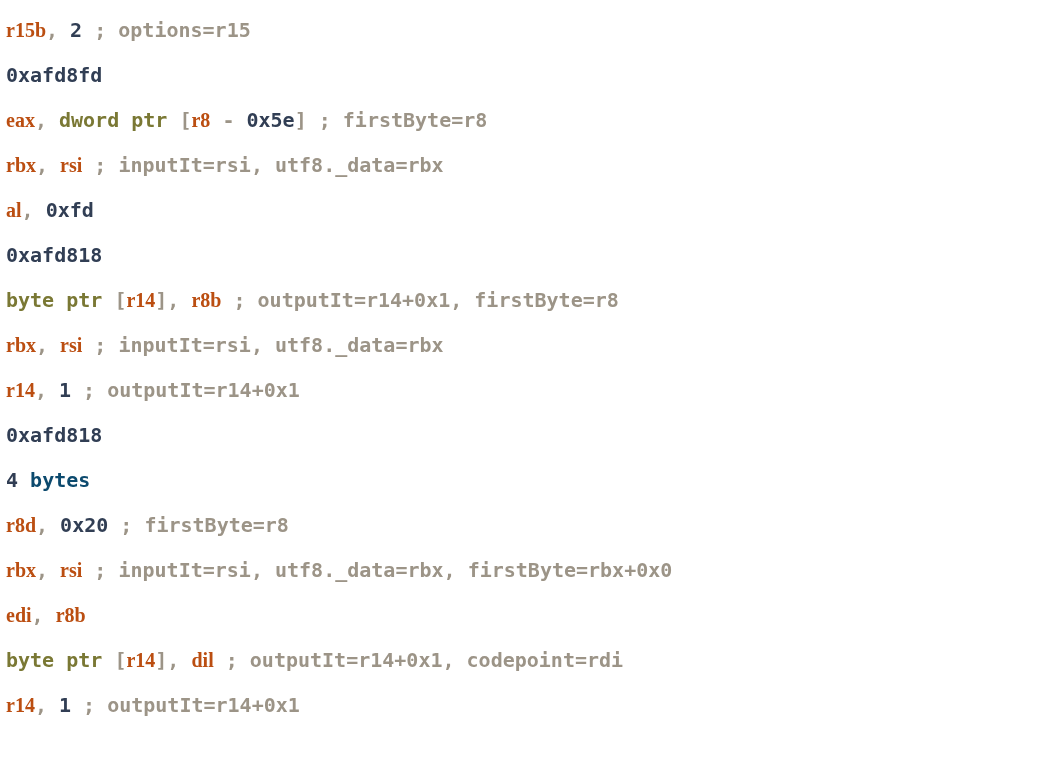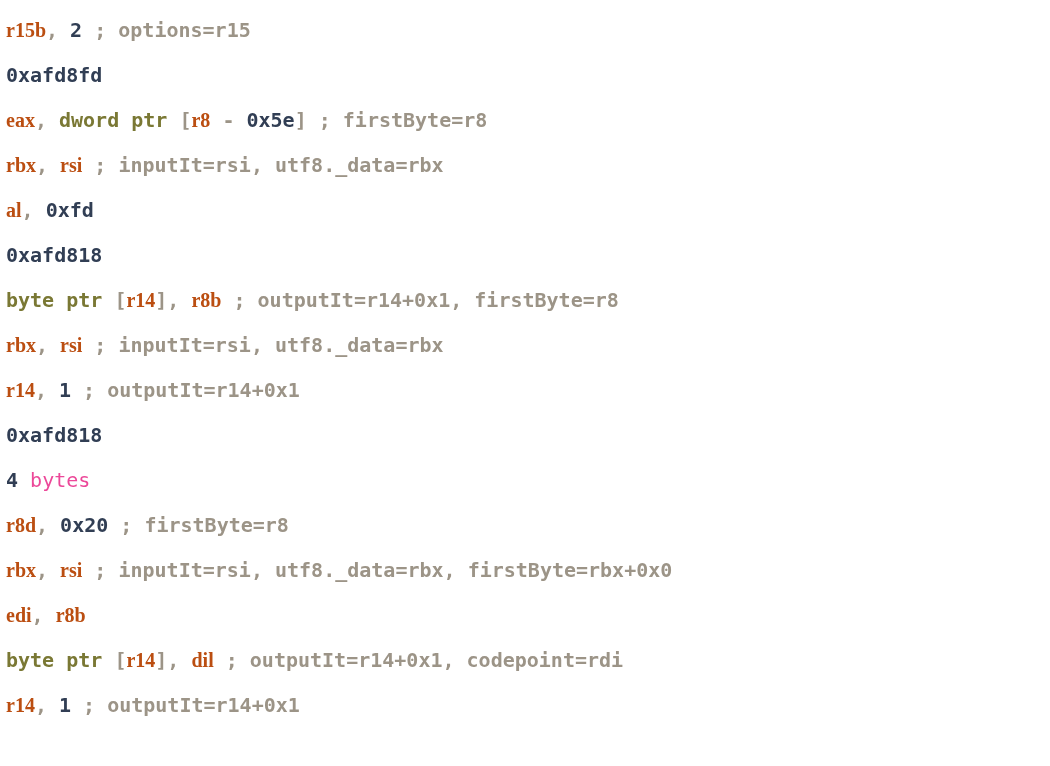--- a/index.html
+++ b/index.html
@@ -16,20 +16,20 @@
     padding: 8px 6px 8px 6px;
     line-height: 45px;
     white-space: pre;
   }
   .line {
     display: block;
   }
   .reg  { color: #bb4e11; font-weight: 600; font-family: Liberation Serif, serif; }   
   .num  { color: #313e54; font-weight: 600; }   
   .kw   { color: #7a7834; font-weight: 600; }   
-  .by   { color: #ec4899; font-weight: 400; }   
+  .by   { color: #0c4a6e; font-weight: 700; }   
   .p    { color: #9c9487; font-weight: 600; }   
   .cm   { color: #9c9487; font-weight: 600; }   
 </style>
 </head>
 <body>
 
 <div class="codeblock" id="code-root"><span class="line"><span class="reg">r15b</span><span class="p">, </span><span class="num">2</span><span class="p"> </span><span class="cm">; options=r15</span></span><span class="line"><span class="num">0xafd8fd</span></span><span class="line"><span class="reg">eax</span><span class="p">, </span><span class="kw">dword</span><span class="p"> </span><span class="kw">ptr</span><span class="p"> [</span><span class="reg">r8</span><span class="p"> - </span><span class="num">0x5e</span><span class="p">] </span><span class="cm">; firstByte=r8</span></span><span class="line"><span class="reg">rbx</span><span class="p">, </span><span class="reg">rsi</span><span class="p"> </span><span class="cm">; inputIt=rsi, utf8._data=rbx</span></span><span class="line"><span class="reg">al</span><span class="p">, </span><span class="num">0xfd</span></span><span class="line"><span class="num">0xafd818</span></span><span class="line"><span class="kw">byte</span><span class="p"> </span><span class="kw">ptr</span><span class="p"> [</span><span class="reg">r14</span><span class="p">], </span><span class="reg">r8b</span><span class="p"> </span><span class="cm">; outputIt=r14+0x1, firstByte=r8</span></span><span class="line"><span class="reg">rbx</span><span class="p">, </span><span class="reg">rsi</span><span class="p"> </span><span class="cm">; inputIt=rsi, utf8._data=rbx</span></span><span class="line"><span class="reg">r14</span><span class="p">, </span><span class="num">1</span><span class="p"> </span><span class="cm">; outputIt=r14+0x1</span></span><span class="line"><span class="num">0xafd818</span></span><span class="line"><span class="num">4</span><span class="p"> </span><span class="by">bytes</span></span><span class="line"><span class="reg">r8d</span><span class="p">, </span><span class="num">0x20</span><span class="p"> </span><span class="cm">; firstByte=r8</span></span><span class="line"><span class="reg">rbx</span><span class="p">, </span><span class="reg">rsi</span><span class="p"> </span><span class="cm">; inputIt=rsi, utf8._data=rbx, firstByte=rbx+0x0</span></span><span class="line"><span class="reg">edi</span><span class="p">, </span><span class="reg">r8b</span></span><span class="line"><span class="kw">byte</span><span class="p"> </span><span class="kw">ptr</span><span class="p"> [</span><span class="reg">r14</span><span class="p">], </span><span class="reg">dil</span><span class="p"> </span><span class="cm">; outputIt=r14+0x1, codepoint=rdi</span></span><span class="line"><span class="reg">r14</span><span class="p">, </span><span class="num">1</span><span class="p"> </span><span class="cm">; outputIt=r14+0x1</span></span></div>
 
 </body></html>

